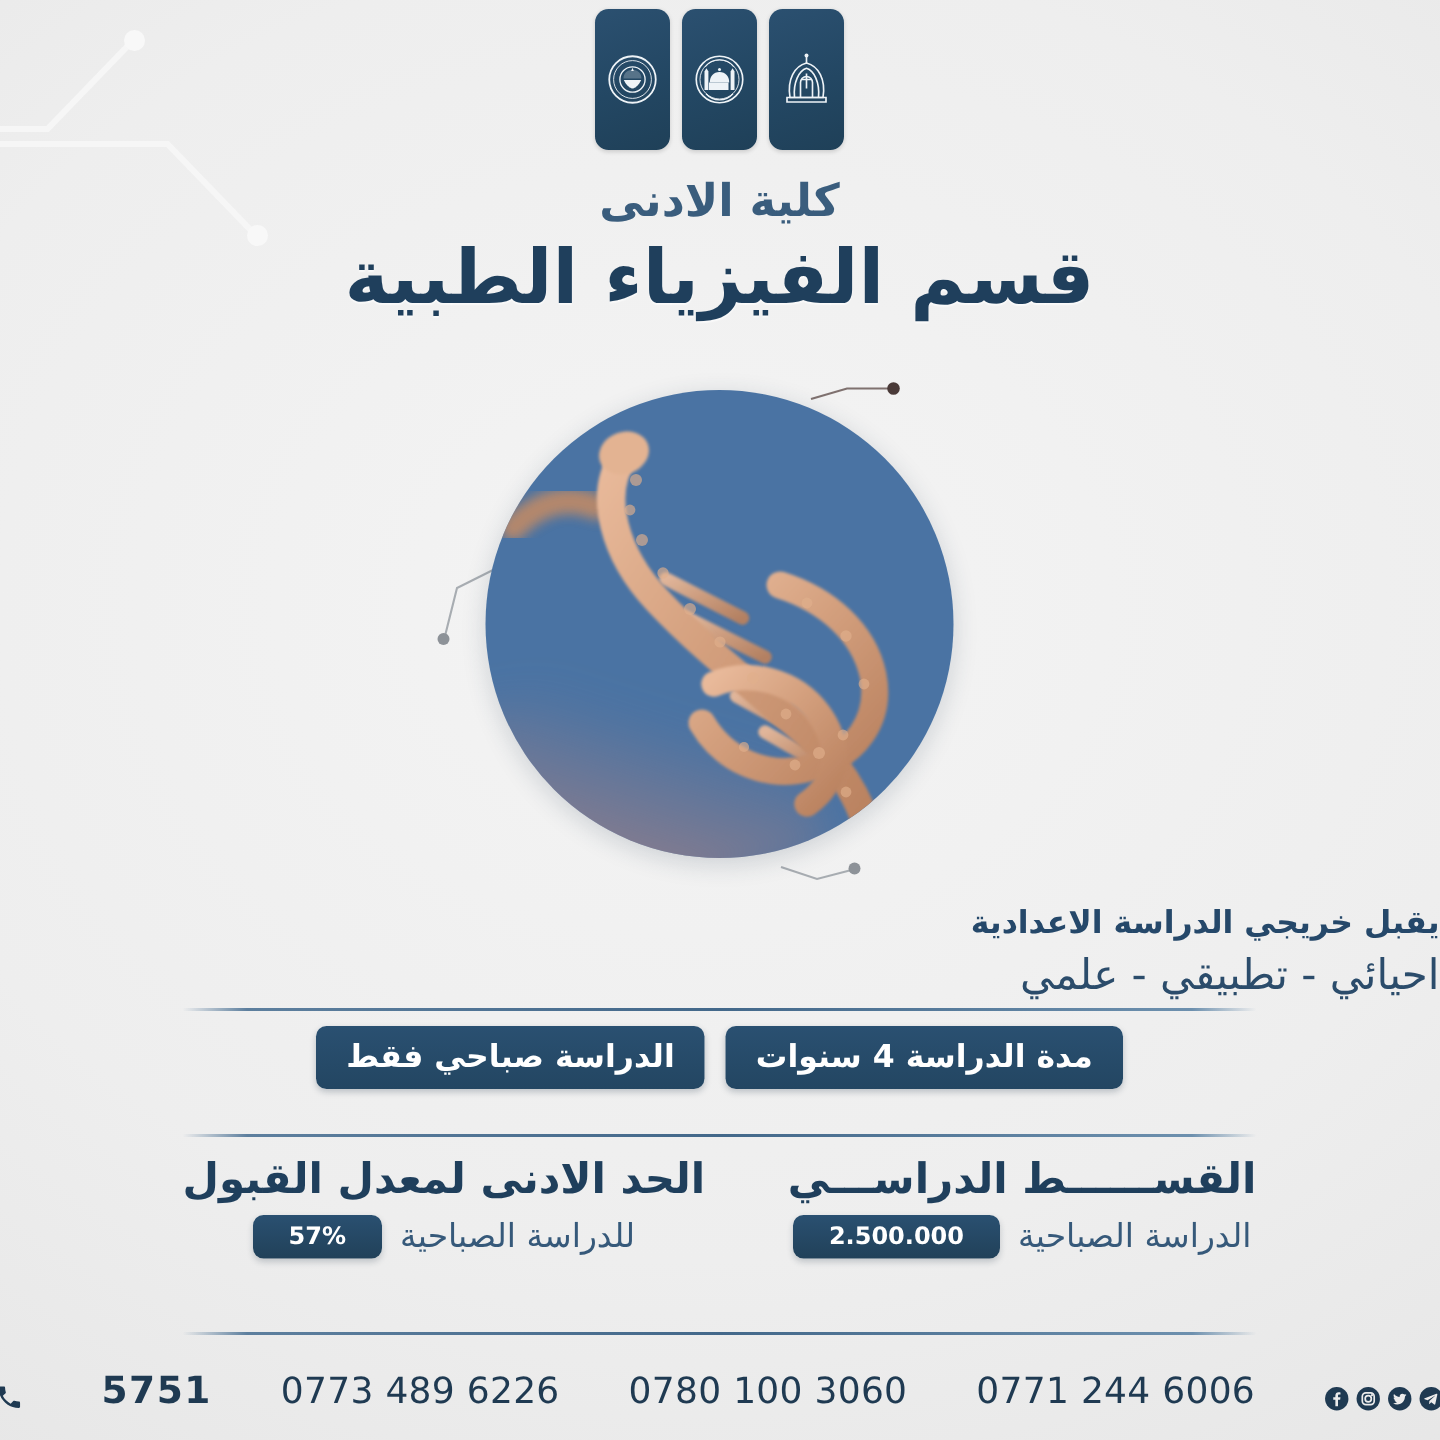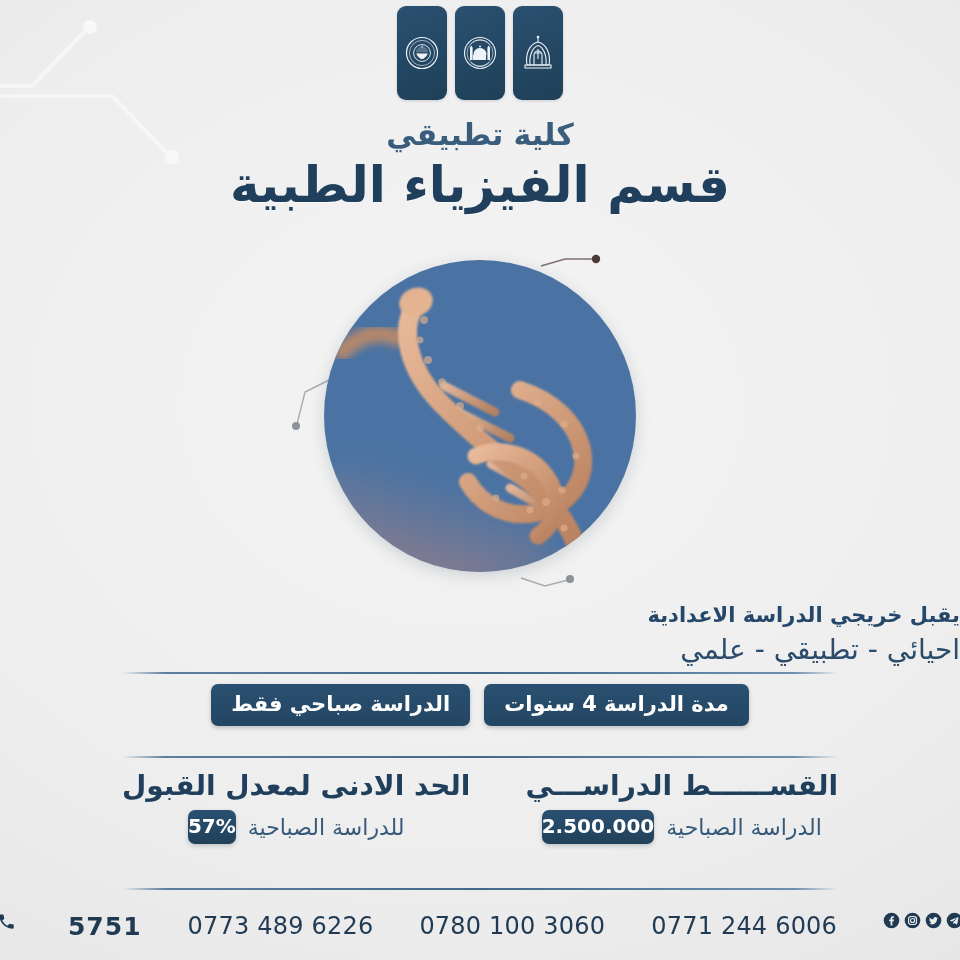--- a/index.html
+++ b/index.html
@@ -184,35 +184,35 @@
   }
   .info-label {
     font-size: 22px;
     color: #36597a;
     font-weight: 500;
     white-space: nowrap;
   }
   .info-value {
     background: linear-gradient(180deg, #2a5071 0%, #214159 100%);
     color: #ffffff;
-    font-size: 20px;
+    font-size: 16px;
     font-weight: 600;
-    padding: 4px 0 6px;
+    padding: 4px 24px 6px;
     border-radius: 7px;
     box-shadow: 0 2px 4px rgba(30,50,70,.22);
     white-space: nowrap;
   }
 
   
   .footer {
     position: absolute;
     top: 912px;
     left: 0; right: 0;
     display: flex;
-    align-items: flex-start;
+    align-items: flex-end;
     justify-content: center;
     gap: 14px;
     direction: ltr;
     color: #1f3a52;
   }
   .footer .phone-icon { margin-right: 6px; display: flex; align-items: center; }
   .sep {
     display: inline-block;
     width: 2px;
     height: 20px;
@@ -292,21 +292,21 @@
           <path d="M18 10.2 l.9 2.2 l-1.8 0 Z"></path>
         </g>
         <g stroke="#eef3f7" stroke-width=".55" fill="none">
           <path d="M14 18.6 L16.4 23.4 M16.2 18.6 L17.4 23.9 M19.8 18.6 L18.6 23.9 M22 18.6 L19.6 23.4"></path>
         </g>
       </svg>
     </div>
   </div>
 
   <div class="titles">
-    <div class="title-sub">كلية تطبيقي</div>
+    <div class="title-sub">كلية الادنى</div>
     <div class="title-main">قسم الفيزياء الطبية</div>
   </div>
 
   <svg class="annot" viewBox="0 0 960 960">
     <g stroke="#6b5a58" stroke-width="1.4" fill="none" opacity=".85">
       <path d="M541 266 L565 259 L595 259"></path>
     </g>
     <circle cx="596" cy="259" r="4.2" fill="#4a3a38"></circle>
     <g stroke="#9aa0a6" stroke-width="1.4" fill="none" opacity=".85">
       <path d="M333 378 L305 392 L297 424"></path>

